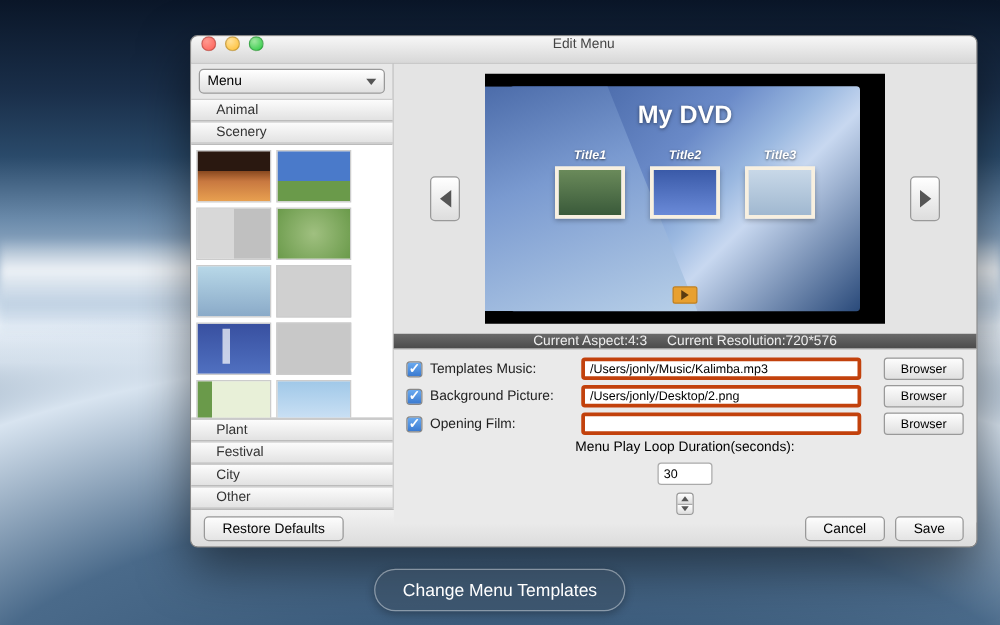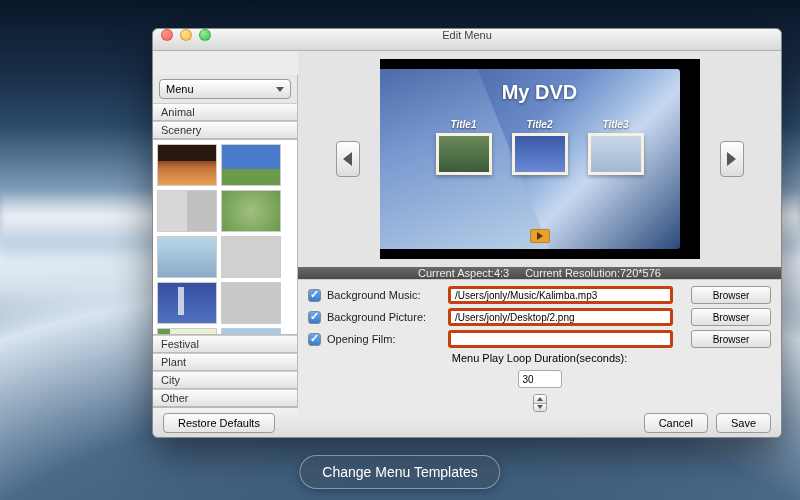--- a/index.html
+++ b/index.html
@@ -20,27 +20,27 @@
   border-bottom:1px solid #b0b0b0; border-radius:6px 6px 0 0;
   display:flex; align-items:flex-start; padding:0 8px; position:relative;}
 .traffic { display:flex; gap:7px; }
 .t-dot { width:12px; height:12px; border-radius:50%; border:0.5px solid rgba(0,0,0,0.2);}
 .t-close{background:radial-gradient(circle at 35% 30%,#ff9a90,#ff5f57);}
 .t-min{background:radial-gradient(circle at 35% 30%,#ffe19a,#ffbd2e);}
 .t-max{background:radial-gradient(circle at 35% 30%,#a0e8a0,#28c940);}
 .title{position:absolute; left:0; right:0; text-align:center; color:#444;}
 .win-body{display:flex; height:calc(100% - 22px - 30px);}
 
-.sidebar{width:145px; background:#e8e8e8; border-right:1px solid #bbb; display:flex; flex-direction:column;margin-top:24px;}
+.sidebar{width:162px; background:#e8e8e8; border-right:1px solid #bbb; display:flex; flex-direction:column;}
 .s-select{margin:4px 6px; height:20px; background:linear-gradient(#fff,#e0e0e0);
   border:1px solid #999; border-radius:4px; display:flex; align-items:center; padding:0 6px; position:relative;}
 .s-select:after{content:""; position:absolute; right:6px; top:7px; width:0; height:0;
   border-left:4px solid transparent; border-right:4px solid transparent; border-top:5px solid #555;}
 .cat{height:18px; background:linear-gradient(#fcfcfc,#e2e2e2); border-top:1px solid #ccc;
-  border-bottom:1px solid #bbb; padding:0 8px; display:flex; align-items:center; color:#333;}
+  border-bottom:1px solid #bbb; padding:0 20px; display:flex; align-items:center; color:#333;}
 .thumb-pane{flex:1; background:#fff; border-top:1px solid #bbb; border-bottom:1px solid #bbb;
   overflow:hidden; padding:4px; display:flex; flex-wrap:wrap; gap:4px; align-content:flex-start;}
 .thumb{width:60px; height:42px; border:1px solid #ccc;}
 .th1{background:linear-gradient(#2a1810 40%,#8a4a20 40%,#c87840 60%,#e8a050 100%);}
 .th2{background:linear-gradient(#4a7aca 60%,#6a9a4a 60%);}
 .th3{background:linear-gradient(90deg,#d8d8d8 50%,#c0c0c0 50%);}
 .th4{background:radial-gradient(circle,#a0c080,#6a9a4a);}
 .th5{background:linear-gradient(#b8d8e8,#8aaac8);}
 .th6{background:#d0d0d0;}
 .th7{background:linear-gradient(#3850a0,#5070c0); position:relative;}
@@ -75,21 +75,21 @@
   display:flex; align-items:center; justify-content:center;}
 .pv-play:before{content:""; width:0; height:0; border-top:4px solid transparent; border-bottom:4px solid transparent; border-left:6px solid #5a3a10;}
 .status{height:18px; background:linear-gradient(#6a6a6a,#4a4a4a); color:#eee; display:flex; align-items:center; justify-content:center; gap:16px; font-size:10px;}
 .form{background:#eaeaea; padding:6px 10px; border-top:1px solid #ccc;}
 .f-row{display:flex; align-items:center; gap:6px; margin-bottom:4px;}
 .f-chk{width:13px; height:13px; appearance:none; background:#fff; border:1px solid #888; border-radius:3px; position:relative;}
 .f-chk:checked{background:linear-gradient(#6aaaf0,#3a7ad0);}
 .f-chk:checked:after{content:"✓"; position:absolute; left:1px; top:-2px; color:#fff; font-size:11px; font-weight:bold;}
 .f-label{width:115px; color:#222;}
 .f-input{flex:1; height:18px; background:#fff; border:3px solid #c2410c; border-radius:3px; padding:0 4px; font-size:10px;}
-.f-btn{width:80px; height:18px; background:linear-gradient(#fdfdfd,#e0e0e0); border:1px solid #999; border-radius:3px; font-size:10px; display:flex; align-items:center; justify-content:center;margin-left:12px;}
+.f-btn{width:64px; height:18px; background:linear-gradient(#fdfdfd,#e0e0e0); border:1px solid #999; border-radius:3px; font-size:10px; display:flex; align-items:center; justify-content:center;margin-left:12px;}
 .dur-row{display:flex; align-items:center; justify-content:flex-end; gap:6px; margin-top:2px;flex-direction:column;}
 .f-num{width:44px; height:18px; background:#fff; border:1px solid #aaa; border-radius:3px; padding:0 4px; font-size:10px;}
 .stepper{width:14px; height:18px; display:flex; flex-direction:column; border:1px solid #999; border-radius:3px; overflow:hidden;}
 .step{flex:1; background:linear-gradient(#fff,#ddd); display:flex; align-items:center; justify-content:center;}
 .step:first-child{border-bottom:1px solid #aaa;}
 .su:before{content:""; width:0;height:0;border-left:3px solid transparent;border-right:3px solid transparent;border-bottom:4px solid #555;}
 .sd:before{content:""; width:0;height:0;border-left:3px solid transparent;border-right:3px solid transparent;border-top:4px solid #555;}
 
 .footer{height:30px; background:linear-gradient(#f2f2f2,#dcdcdc); border-top:1px solid #b8b8b8;
   border-radius:0 0 6px 6px; display:flex; align-items:center; padding:0 10px; gap:8px;}
@@ -129,22 +129,22 @@
         <div class="thumb th2"></div>
         <div class="thumb th3"></div>
         <div class="thumb th4"></div>
         <div class="thumb th5"></div>
         <div class="thumb th6"></div>
         <div class="thumb th7"></div>
         <div class="thumb th8"></div>
         <div class="thumb th9"></div>
         <div class="thumb th10"></div>
       </div>
+      <div class="cat">Plant</div>
       <div class="cat">Festival</div>
-      <div class="cat">Plant</div>
       <div class="cat">City</div>
       <div class="cat">Other</div>
     </div>
 
     <div class="main">
       <div class="preview-area">
         <div class="nav-btn">
             <div class="arr-l"></div>
           </div>
         <div class="preview">
@@ -174,21 +174,21 @@
       </div>
 
       <div class="status">
         <span><span>Current Aspect:</span><span>4:3</span></span>
         <span><span>Current Resolution:</span><span>720*576</span></span>
       </div>
 
       <div class="form">
         <div class="f-row">
           <input type="checkbox" class="f-chk" checked="" style="">
-          <span class="f-label">Background Music:</span>
+          <span class="f-label">Templates Music:</span>
           <input class="f-input" value="/Users/jonly/Music/Kalimba.mp3" style="">
           <div class="f-btn">Browser</div>
         </div>
         <div class="f-row">
           <input type="checkbox" class="f-chk" checked="" style="">
           <span class="f-label">Background Picture:</span>
           <input class="f-input" value="/Users/jonly/Desktop/2.png" style="">
           <div class="f-btn">Browser</div>
         </div>
         <div class="f-row">

